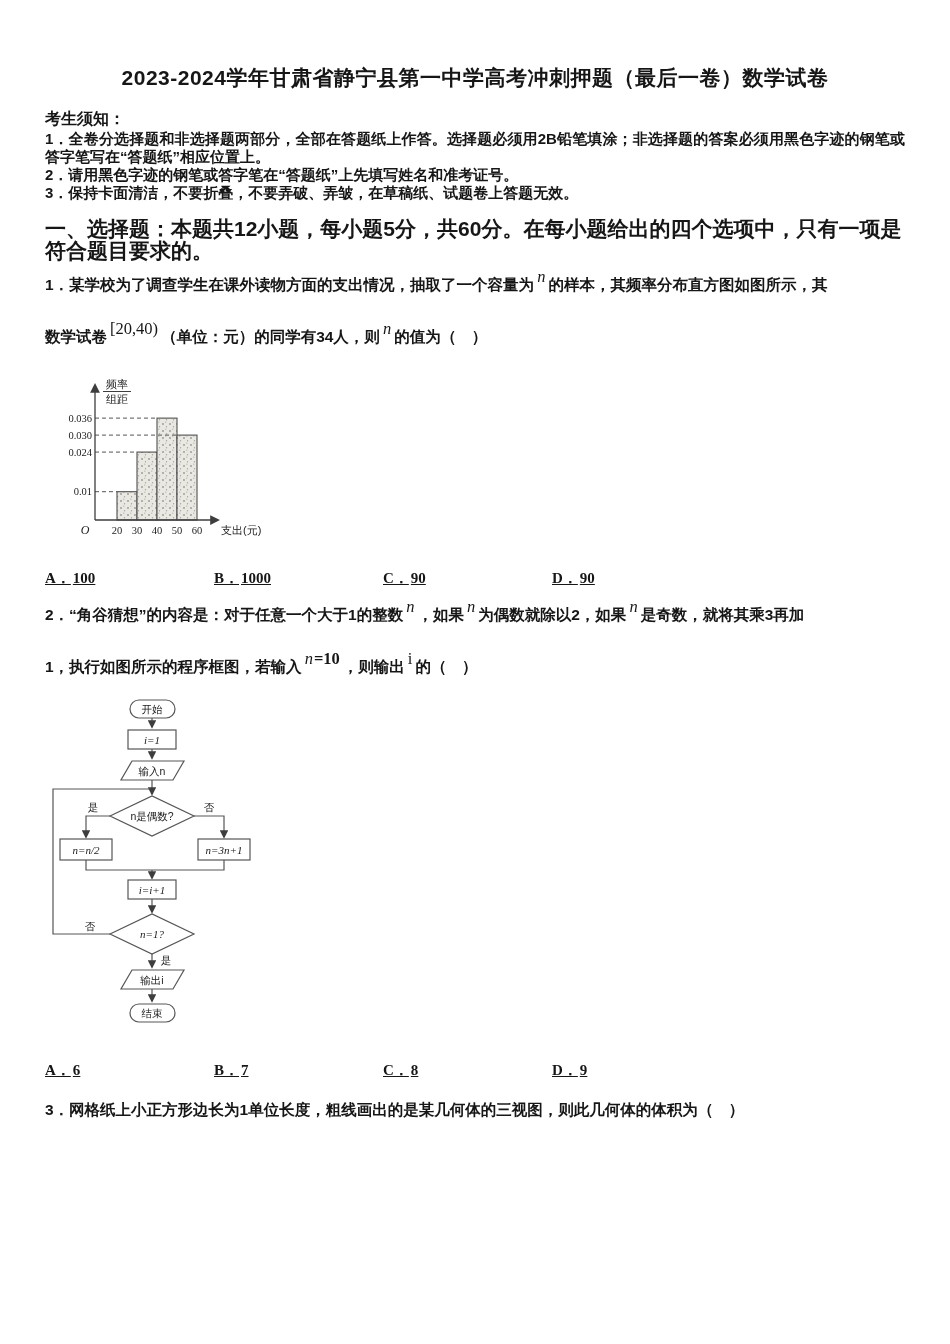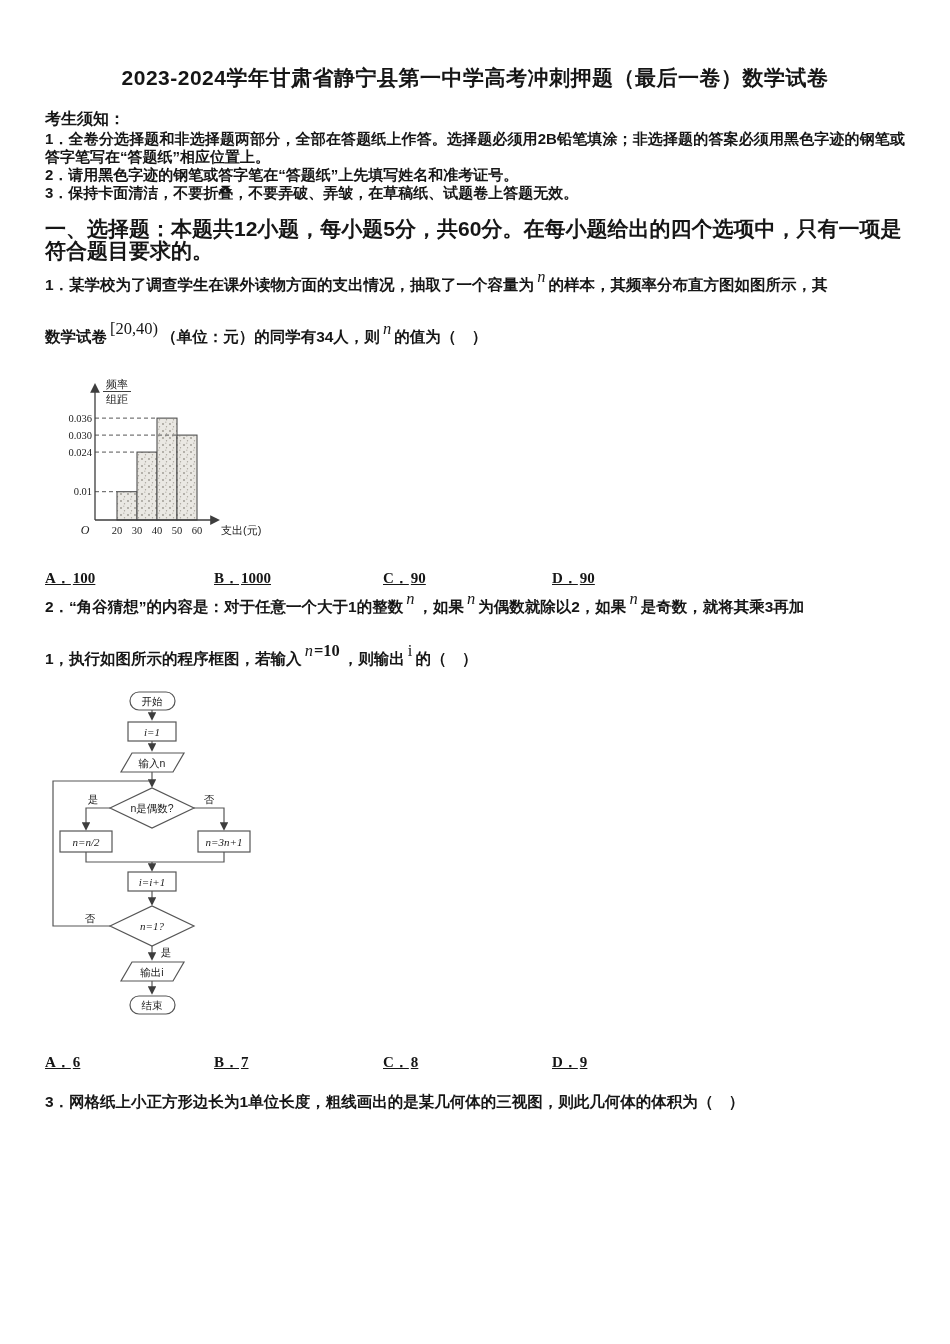--- a/index.html
+++ b/index.html
@@ -101,21 +101,21 @@
       </svg>
   </div>
 
   <div class="choices">
     <span class="choice"><span class="cl">A．</span><span class="cv">100</span></span>
     <span class="choice"><span class="cl">B．</span><span class="cv">1000</span></span>
     <span class="choice"><span class="cl">C．</span><span class="cv">90</span></span>
     <span class="choice"><span class="cl">D．</span><span class="cv">90</span></span>
   </div>
 
-  <p class="qline" style="margin-top:6px;"><span>2．“角谷猜想”的内容是：对于任意一个大于1的整数</span><span class="fm it">n</span><span>，如果</span><span class="fm it">n</span><span>为偶数就除以2，如果</span><span class="fm it">n</span><span>是奇数，就将其乘3再加</span></p>
+  <p class="qline" style="margin-top:14px;"><span>2．“角谷猜想”的内容是：对于任意一个大于1的整数</span><span class="fm it">n</span><span>，如果</span><span class="fm it">n</span><span>为偶数就除以2，如果</span><span class="fm it">n</span><span>是奇数，就将其乘3再加</span></p>
 
   <p class="qline tall"><span>1，执行如图所示的程序框图，若输入</span><span class="fm it" style="padding-right:0;">n</span><span class="fm" style="padding-left:1px;font-weight:bold;">=10</span><span>，则输出</span><span class="fm">i</span><span>的（　）</span></p>
 
   <div class="fig flow">
     <svg width="220" height="340" viewBox="0 0 220 340">
       <defs>
         <marker id="af" viewBox="0 0 10 10" refX="8" refY="5" markerWidth="7" markerHeight="7" orient="auto">
           <path d="M0,0 L10,5 L0,10 z" fill="#3d3d3d"></path>
         </marker>
       </defs>

